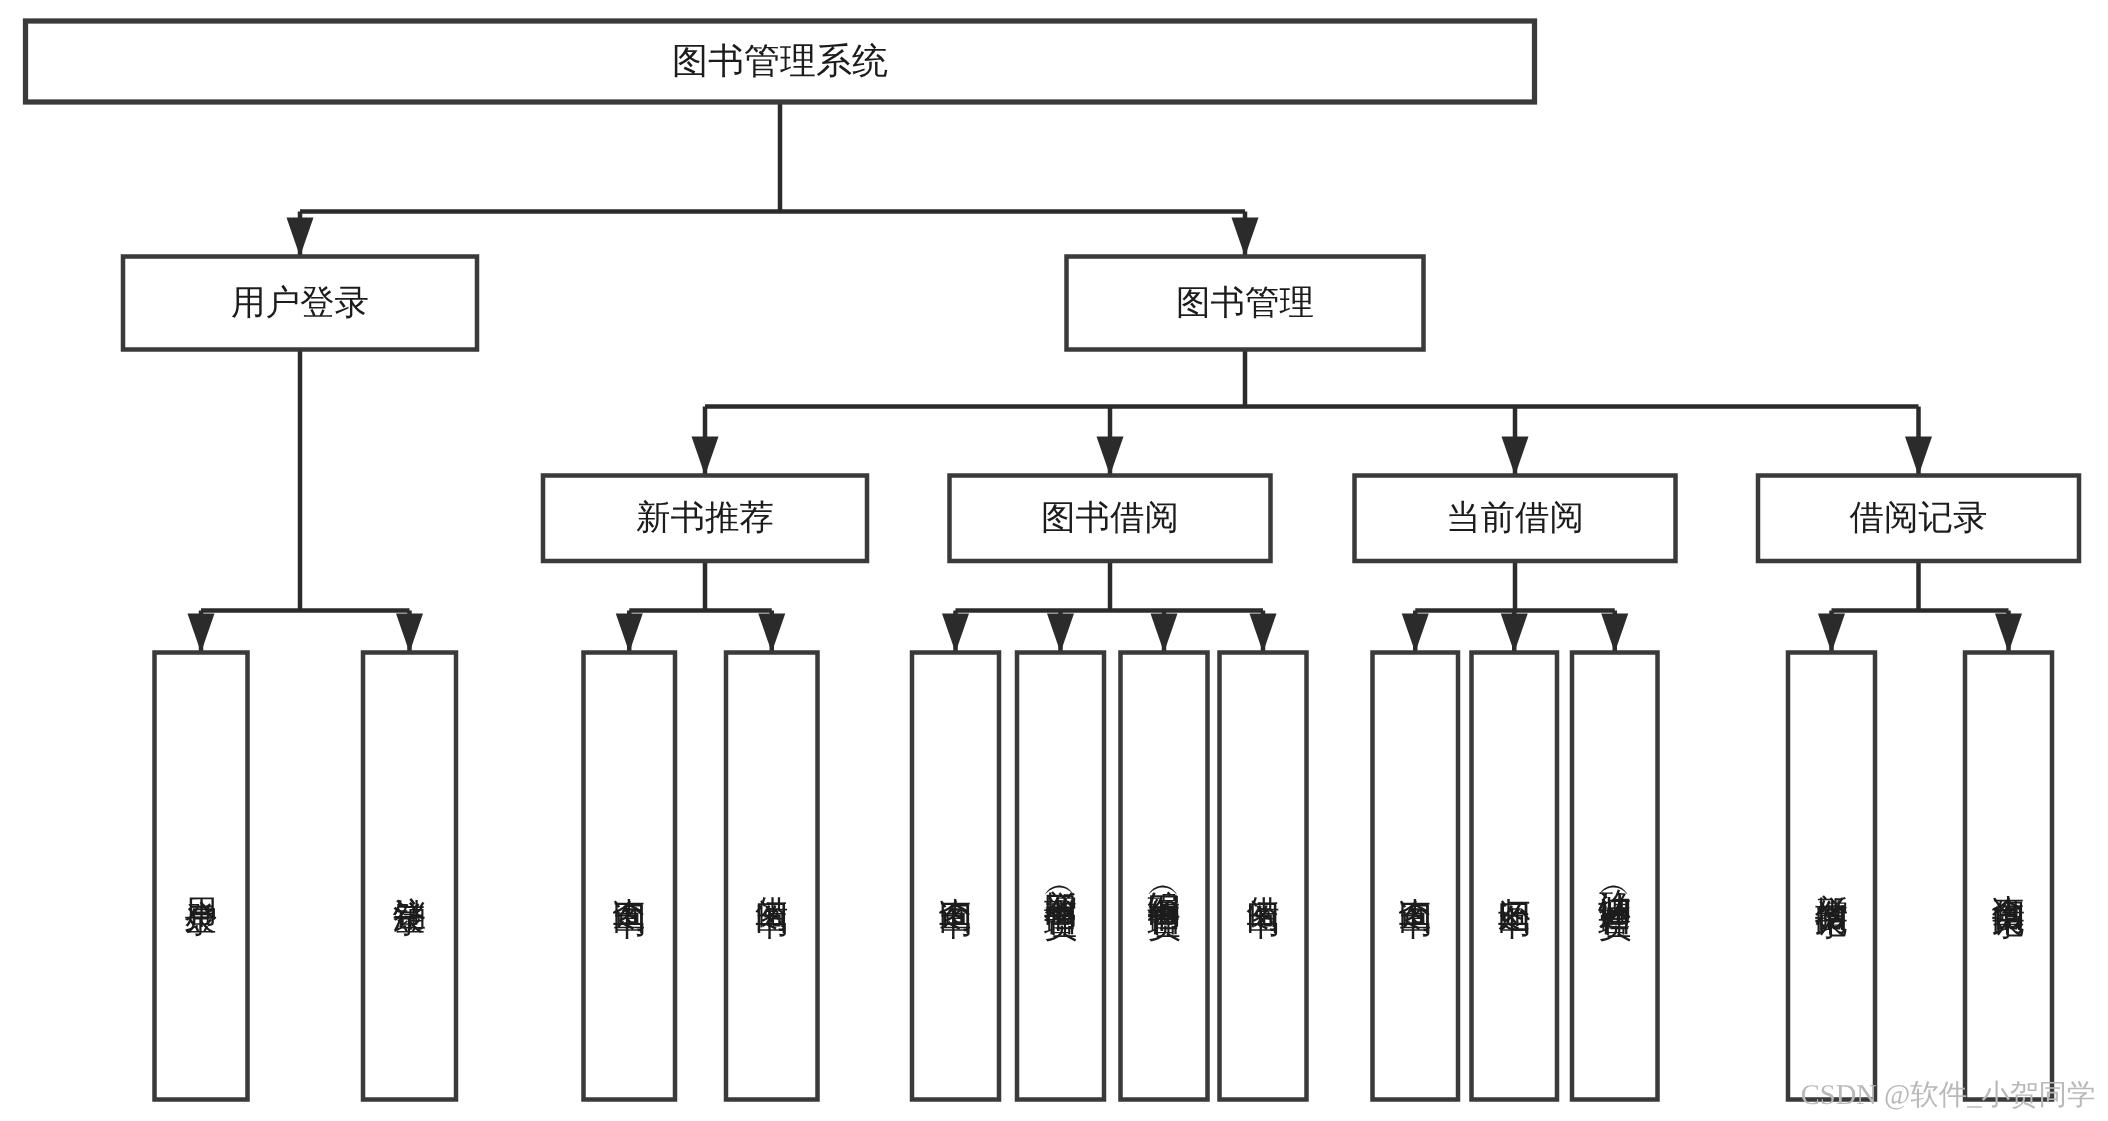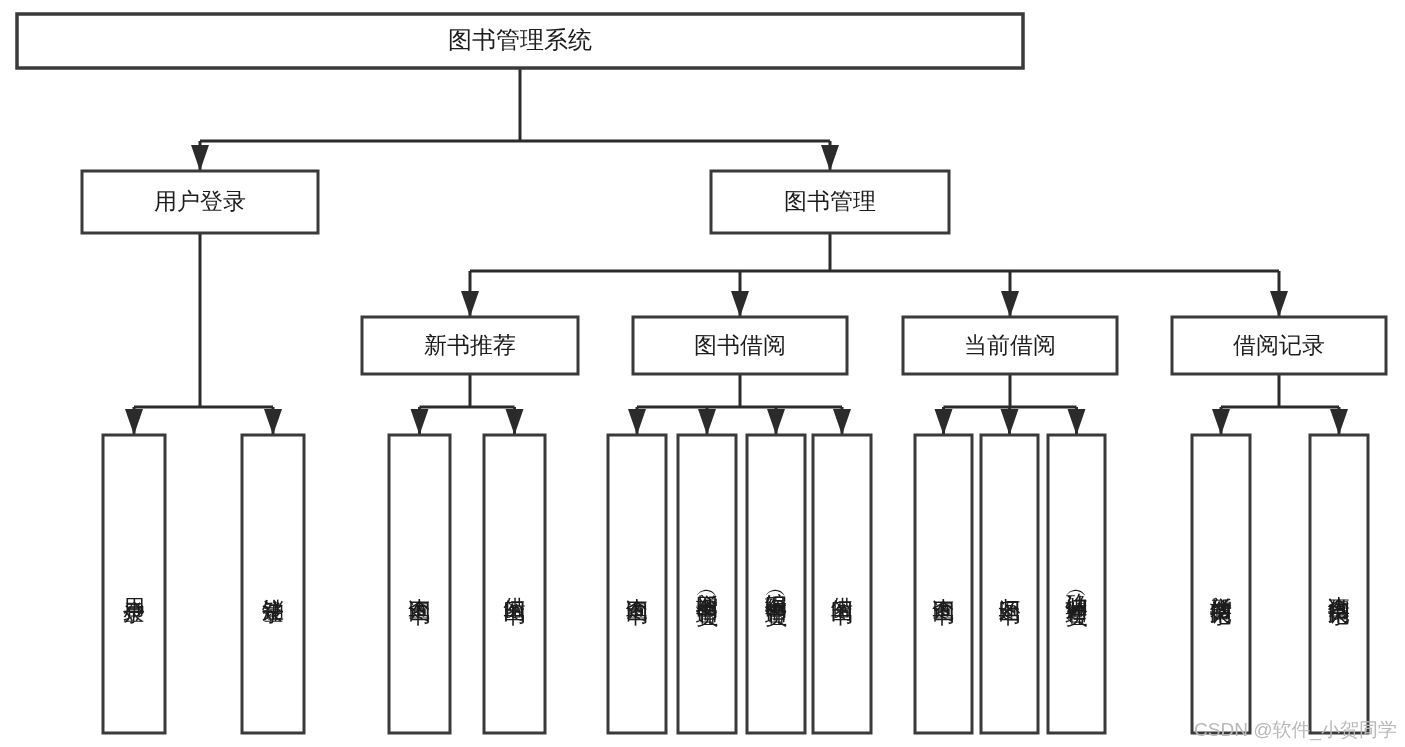--- a/index.html
+++ b/index.html
@@ -77,21 +77,21 @@
     text-align: center;
     pointer-events: none;
     display: flex;
     align-items: center;
     justify-content: center;
   }
   .watermark {
     position: absolute;
     right: 8px;
     bottom: 4px;
-    font-family: Liberation Sans, sans-serif;
+    font-family: Liberation Serif, serif;
     font-size: 19px;
     color: #b9b9b9;
     white-space: nowrap;
     user-select: none;
   }
 </style>
 </head>
 <body>
 
 <div id="diagram-root">

